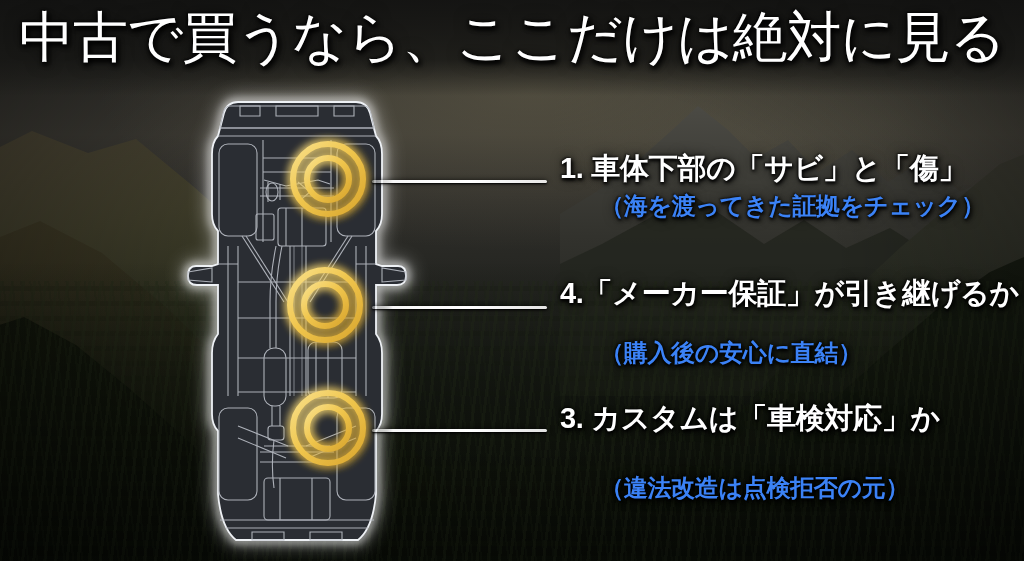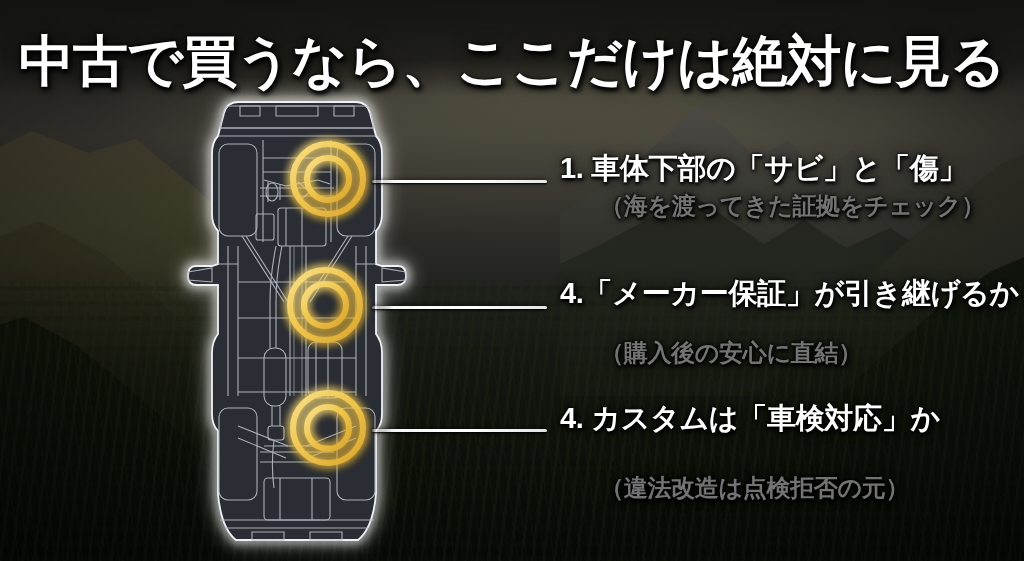--- a/index.html
+++ b/index.html
@@ -80,30 +80,29 @@
   
   .title-bar {
     position:absolute; left:0; right:0; top:8px;
     text-align:center;
     z-index:8;
   }
   .title-text {
     display:inline-block;
     color:#ffffff;
     font-size:55px;
-    font-weight:bold;
+    font-weight:normal;
     letter-spacing:-1px;
     line-height:1.08;
     white-space:nowrap;
     text-shadow:
        0 3px 4px rgba(0,0,0,.95),
        3px 3px 5px rgba(0,0,0,.85),
       -1px -1px 2px rgba(0,0,0,.6),
        0 0 16px rgba(0,0,0,.7);
-    margin-top: 24px;
   }
 
   
   .car-wrap {
     position:absolute;
     left:168px; top:96px;
     width:258px; height:452px;
     z-index:4;
   }
   .car-wrap svg { display:block; width:100%; height:100%; overflow:visible; }
@@ -143,21 +142,21 @@
     line-height:1.16;
     letter-spacing:-.3px;
     white-space:nowrap;
     text-shadow:
        0 2px 3px rgba(0,0,0,.96),
        2px 2px 4px rgba(0,0,0,.9),
       -1px -1px 2px rgba(0,0,0,.55),
        0 0 12px rgba(0,0,0,.8);
   }
   .item-sub {
-    color:#737373;
+    color:#3b82f6;
     font-size:24px;
     font-weight:bold;
     line-height:1.2;
     letter-spacing:-.3px;
     white-space:nowrap;
     margin-top:6px;
     text-shadow:
        0 2px 3px rgba(0,0,0,.96),
        2px 2px 4px rgba(0,0,0,.9),
       -1px -1px 2px rgba(0,0,0,.55),
@@ -445,19 +444,19 @@
       <div class="item-head">1. 車体下部の「サビ」と「傷」</div>
       <div class="item-sub">（海を渡ってきた証拠をチェック）</div>
     </div>
 
     <div class="item item-2">
       <div class="item-head">4.「メーカー保証」が引き継げるか</div>
       <div class="item-sub">（購入後の安心に直結）</div>
     </div>
 
     <div class="item item-3">
-      <div class="item-head">4. カスタムは「車検対応」か</div>
+      <div class="item-head">3. カスタムは「車検対応」か</div>
       <div class="item-sub">（違法改造は点検拒否の元）</div>
     </div>
 
   </div>
 
 </div>
 
 </body></html>

